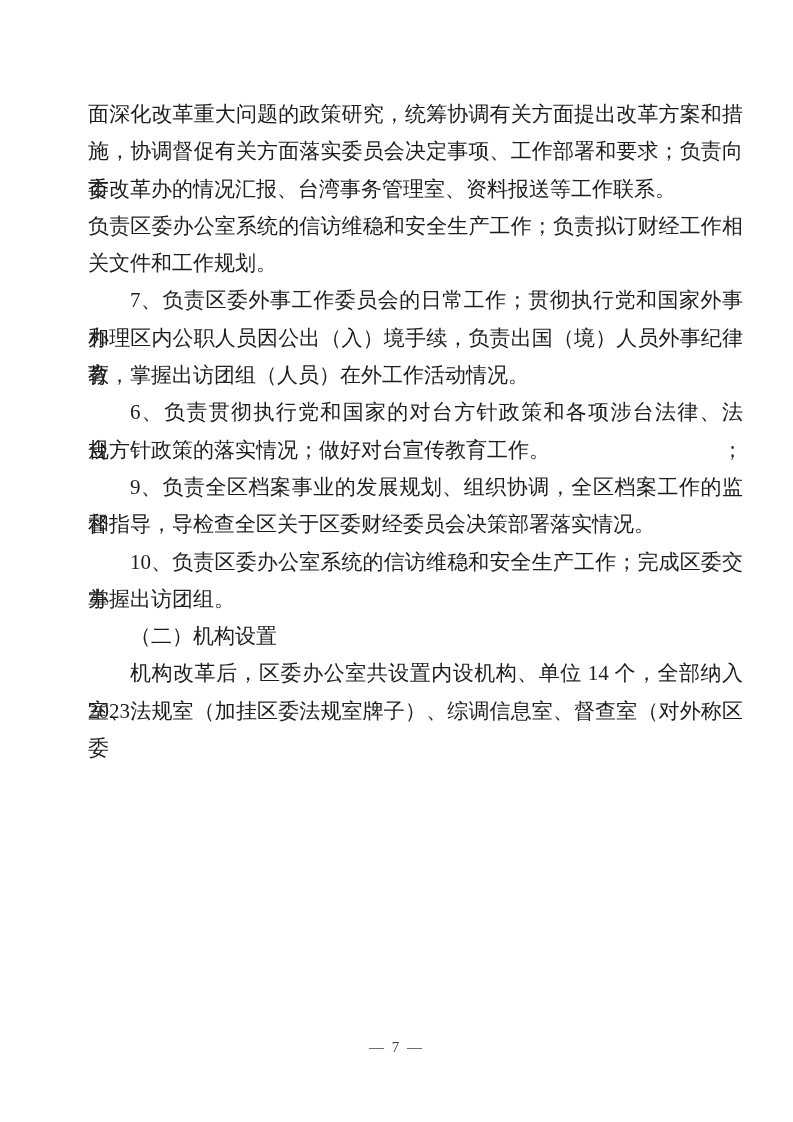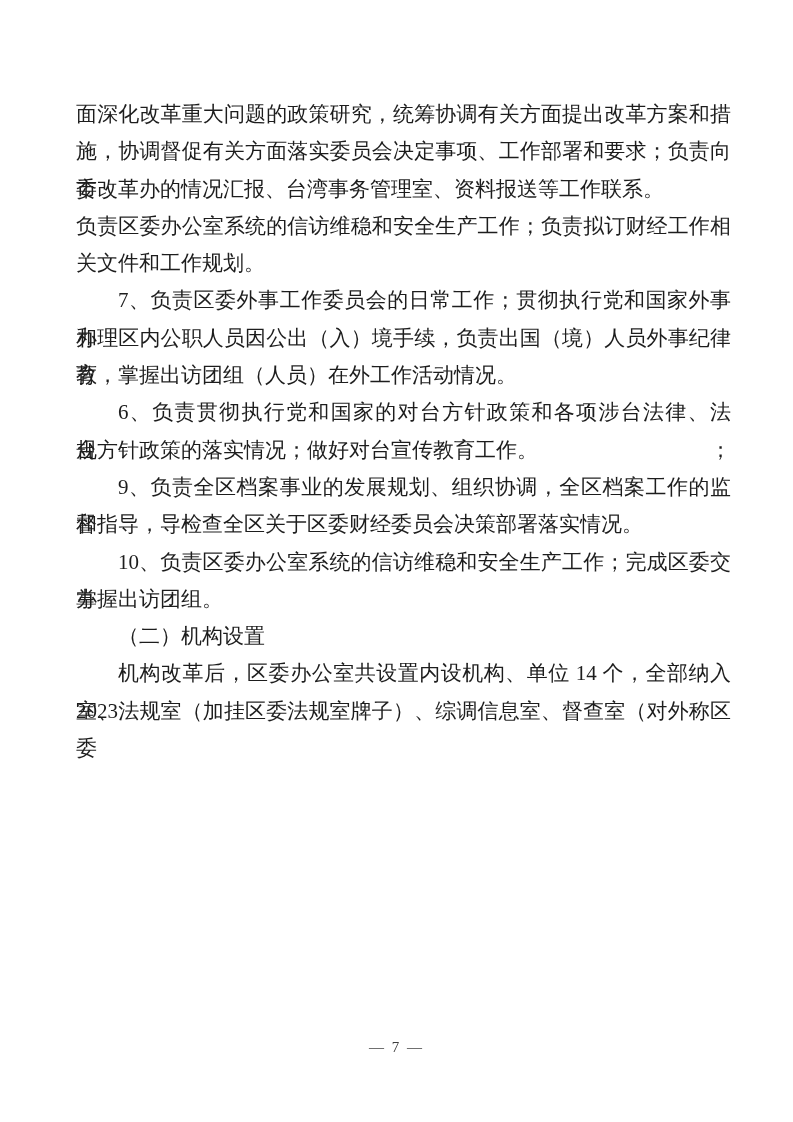--- a/index.html
+++ b/index.html
@@ -11,21 +11,21 @@
     position: relative;
     width: 793px;
     height: 1122px;
     background: #ffffff;
     overflow: hidden;
     font-family: "Liberation Serif", "DejaVu Serif", serif;
     color: #1d1d1d;
   }
   .text-block {
     position: absolute;
-    left: 76px;
+    left: 88px;
     top: 96px;
     width: 655px;
     font-size: 21px;
     line-height: 37.3px;
     letter-spacing: 0;
   }
   .line {
     white-space: nowrap;
     text-align: justify;
     text-align-last: left;

